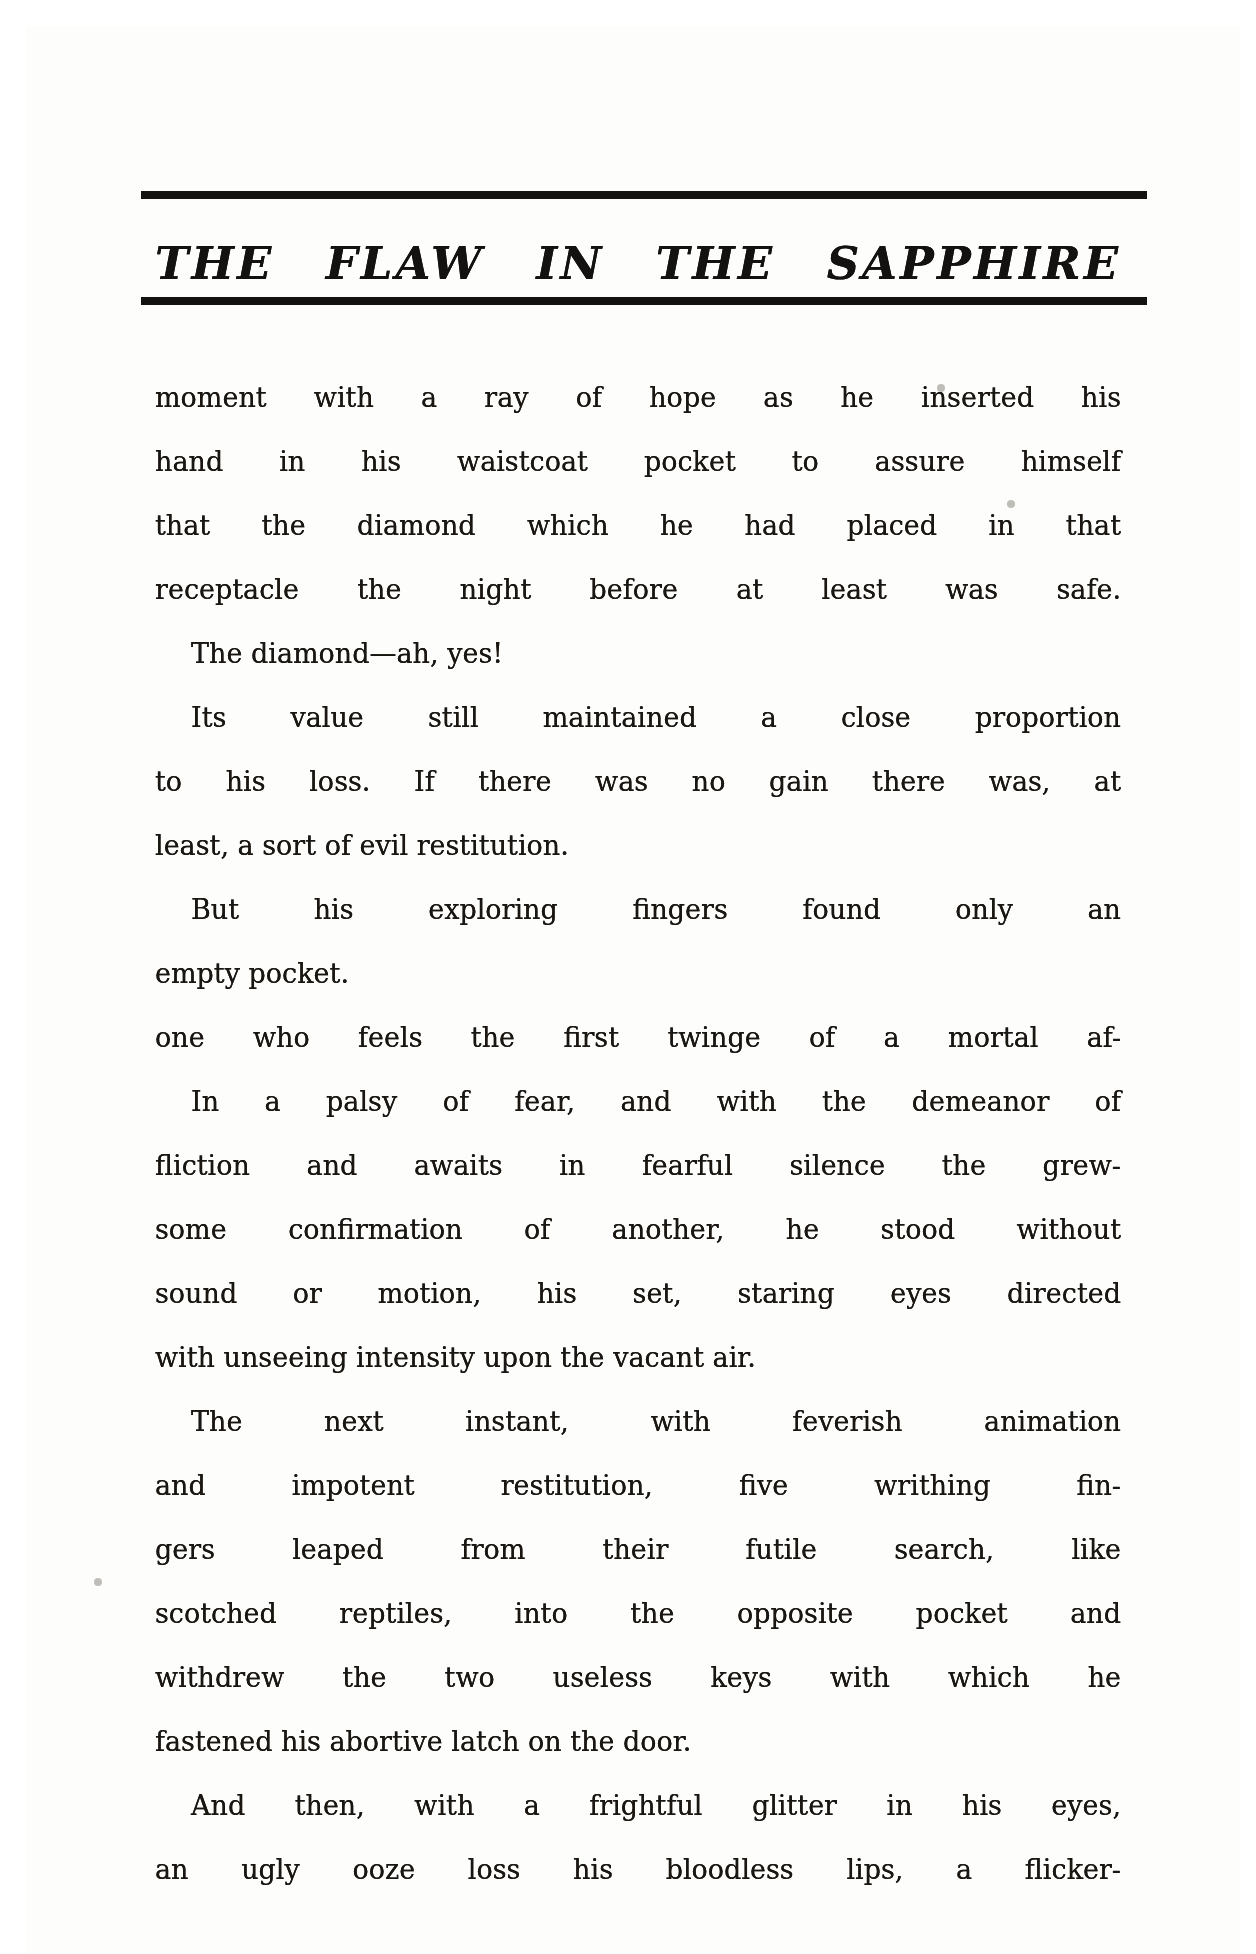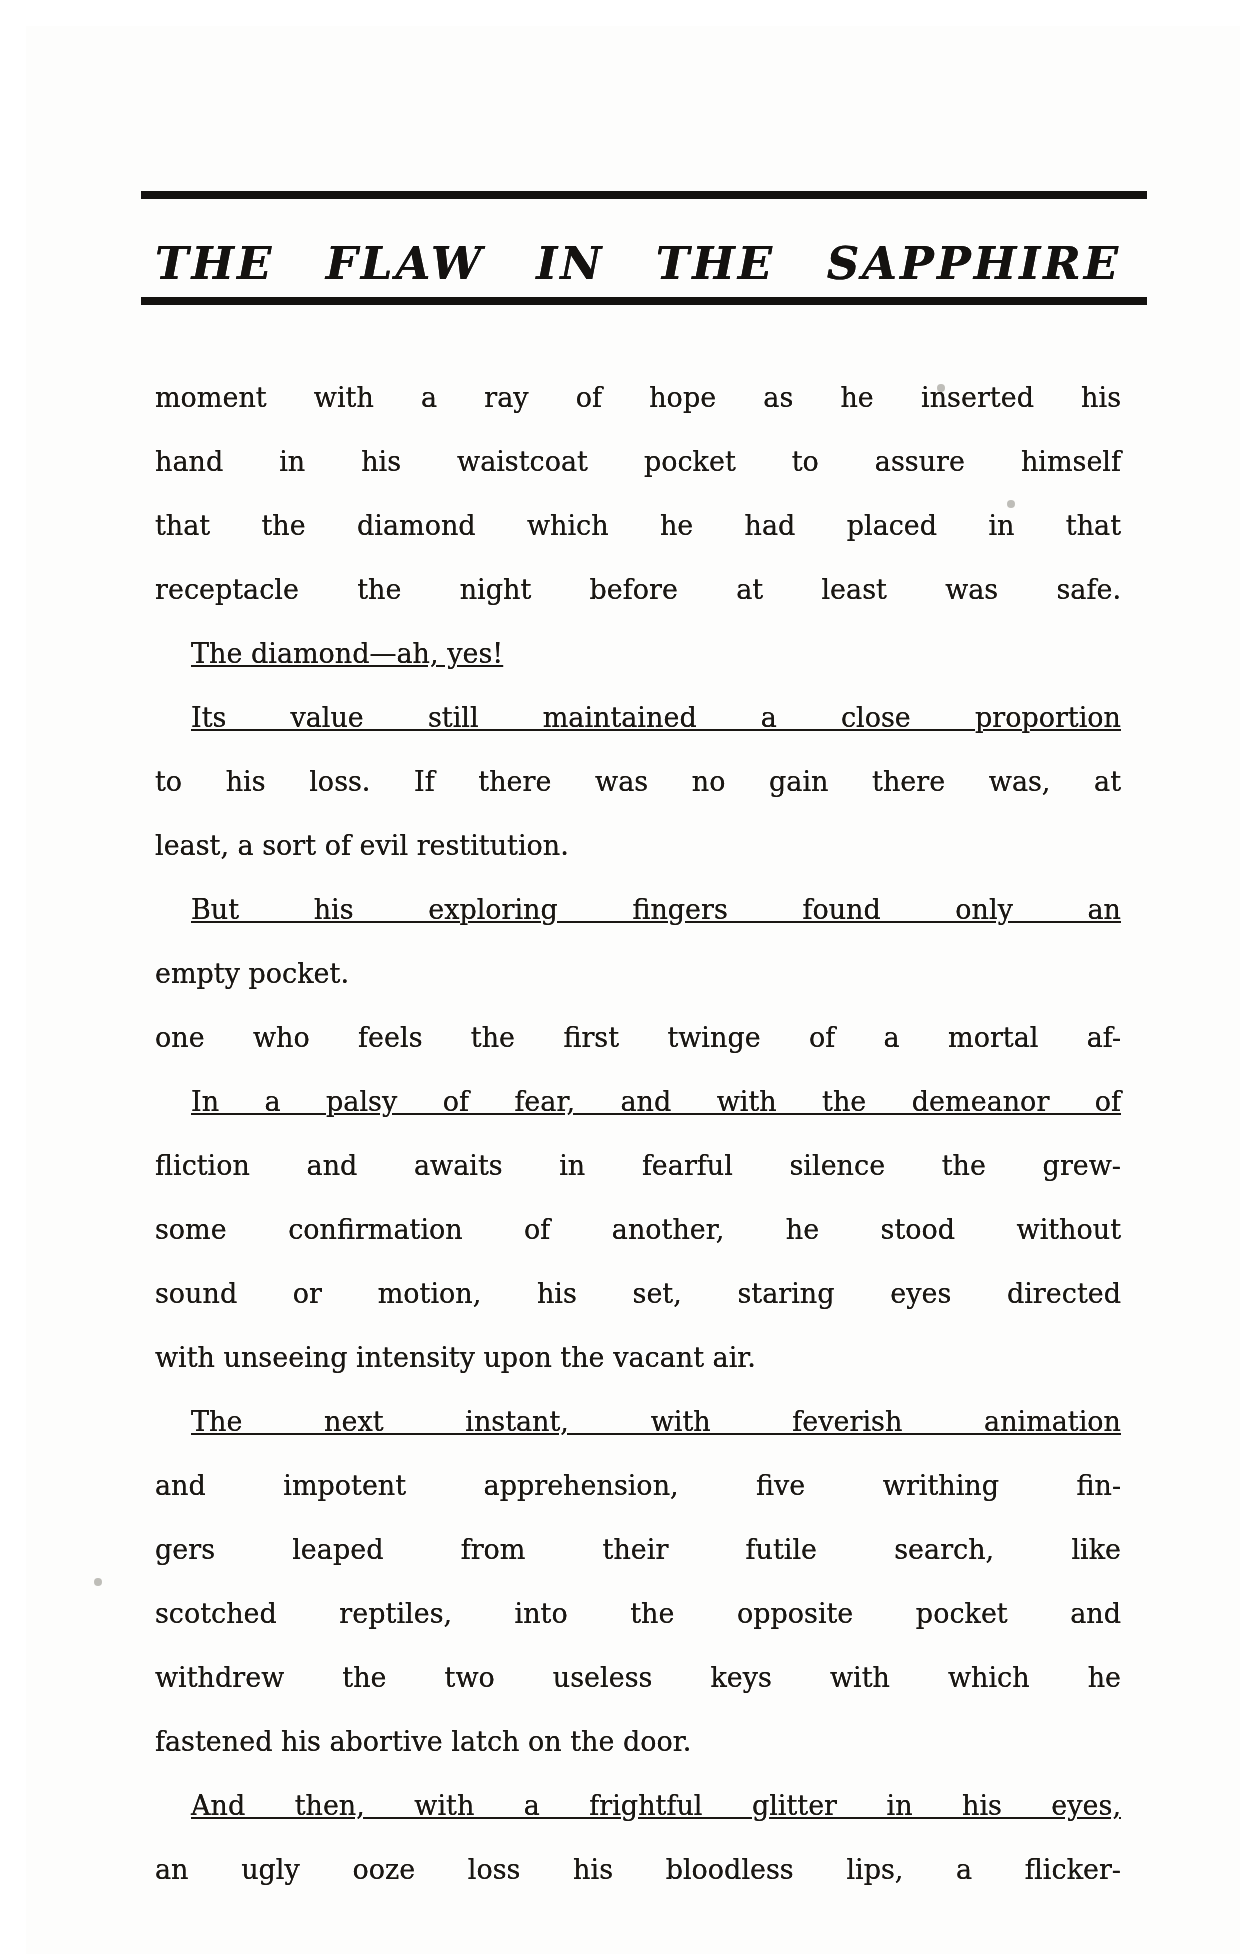--- a/index.html
+++ b/index.html
@@ -53,21 +53,21 @@
     height: 58px;
     line-height: 58px;
     text-align: left;
     overflow: hidden;
   }
   .line.justify {
     text-align: justify;
     text-align-last: justify;
     -moz-text-align-last: justify;
   }
-  .line.indent { padding-left: 40px; text-decoration: underline; }
+  .line.indent { padding-left: 40px; }
   .footer-row {
     margin-top: 38px;
     text-align: center;
     font-size: 32px;
     line-height: 52px;
     letter-spacing: 2px;
     text-shadow: 0 0 0.5px currentColor;
   }
   .speck {
     position: absolute;
@@ -105,21 +105,21 @@
         <div class="line">least, a sort of evil restitution.</div>
         <div class="line indent justify">But his exploring fingers found only an</div>
         <div class="line">empty pocket.</div>
         <div class="line justify">one who feels the first twinge of a mortal af-</div>
         <div class="line indent justify">In a palsy of fear, and with the demeanor of</div>
         <div class="line justify">fliction and awaits in fearful silence the grew-</div>
         <div class="line justify">some confirmation of another, he stood without</div>
         <div class="line justify">sound or motion, his set, staring eyes directed</div>
         <div class="line">with unseeing intensity upon the vacant air.</div>
         <div class="line indent justify">The next instant, with feverish animation</div>
-        <div class="line justify">and impotent apprehension, five writhing fin-</div>
+        <div class="line justify">and impotent restitution, five writhing fin-</div>
         <div class="line justify">gers leaped from their futile search, like</div>
         <div class="line justify">scotched reptiles, into the opposite pocket and</div>
         <div class="line justify">withdrew the two useless keys with which he</div>
         <div class="line">fastened his abortive latch on the door.</div>
         <div class="line indent justify">And then, with a frightful glitter in his eyes,</div>
         <div class="line justify">an ugly ooze loss his bloodless lips, a flicker-</div>
       </div>
     <div class="footer-row">[ 171 ]</div>
   </div>
   <div class="speck s1"></div>

